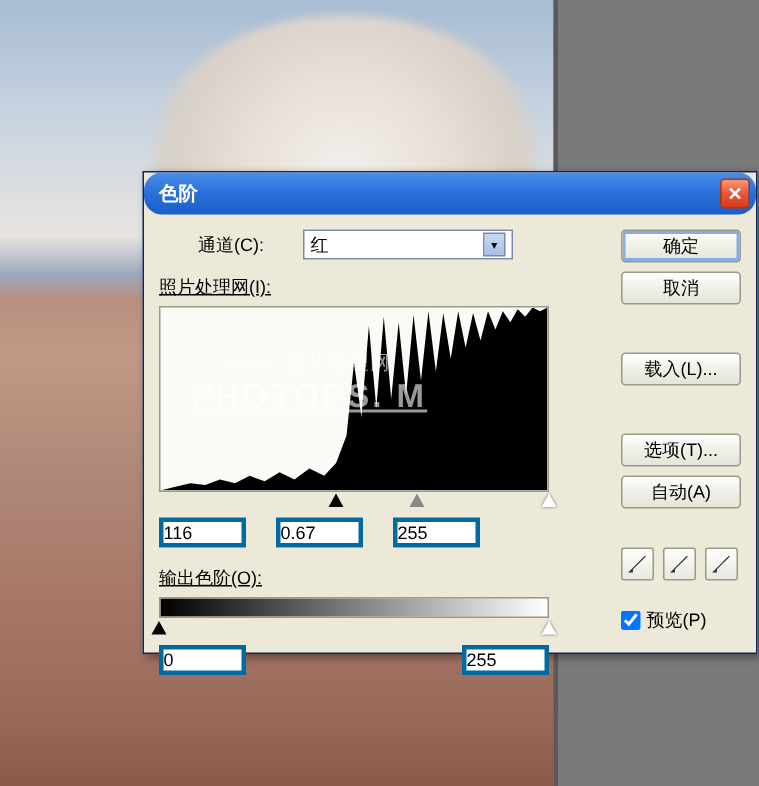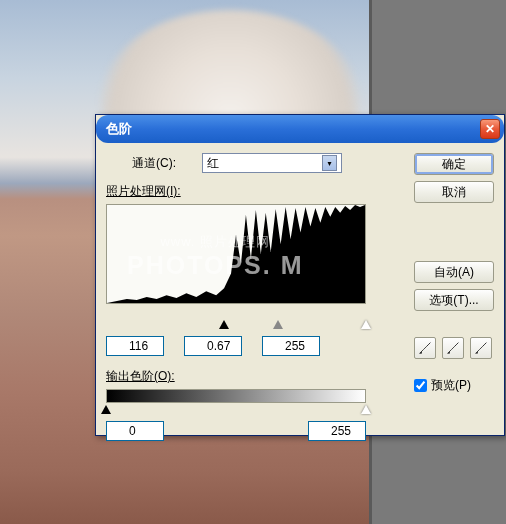--- a/index.html
+++ b/index.html
@@ -129,39 +129,39 @@
     align-items: center;
     justify-content: center;
     font-size: 8px;
   }
   .section-label {
     margin-bottom: 4px;
     text-decoration: underline;
   }
   .histogram-box {
     width: 260px;
-    height: 100px;
+    height: 124px;
     border: 1px solid #9a9a88;
     background: #fafaf6;
     position: relative;
     overflow: hidden;
-    margin-bottom: 16px;
+    margin-bottom: 1px;
   }
   .histogram-box svg { width: 100%; height: 100%; display: block; }
   .watermark {
     position: absolute;
     top: 28px;
     left: 20px;
     color: rgba(255,255,255,0.6);
     font-family: Arial, sans-serif;
     text-align: center;
     pointer-events: none;
   }
   .watermark .line1 { font-size: 13px; letter-spacing: 1px; }
-  .watermark .line2 { font-size: 25px; font-weight: bold; letter-spacing: 2px; }
+  .watermark .line2 { font-size: 22px; font-weight: bold; letter-spacing: 2px; text-decoration: underline; }
   .slider-triangles {
     width: 260px;
     height: 10px;
     position: relative;
     margin-bottom: 6px;
   }
   .tri {
     position: absolute;
     width: 0; height: 0;
     border-left: 5px solid transparent;
@@ -174,23 +174,23 @@
   .tri.mid { border-bottom-color: #888; }
   .tri.white { border-bottom-color: #fff; filter: drop-shadow(0 0 1px #666); }
   .input-row {
     display: flex;
     gap: 20px;
     margin-bottom: 12px;
   }
   .num-input {
     width: 58px;
     height: 20px;
-    border: 1px solid #0369a1;
+    border: 3px solid #0369a1;
     background: white;
-    padding: 0 22px;
+    padding: 0 0;
     font-size: 12px;
     display: flex;
     align-items: center;
   }
   .output-gradient {
     width: 260px;
     height: 14px;
     border: 1px solid #9a9a88;
     background: linear-gradient(to right, #000 0%, #fff 100%);
     margin-bottom: 2px;
@@ -299,26 +299,29 @@
     </div>
 
     <div class="right-panel">
       <div class="dlg-btn default">
           <span>确定</span>
         </div>
       <div class="dlg-btn">
           <span>取消</span>
         </div>
       <div class="spacer"></div>
+      <div class="dlg-btn">
+          <span>载入(L)...</span>
+        </div>
       <div class="spacer"></div>
       <div class="dlg-btn">
+          <span>选项(T)...</span>
+        </div>
+      <div class="dlg-btn">
           <span>自动(A)</span>
-        </div>
-      <div class="dlg-btn">
-          <span>选项(T)...</span>
         </div>
 
       <div class="eyedroppers">
         <div class="eyedropper">
           <svg viewBox="0 0 16 16">
               <path d="M2 14 L6 10 L10 6 L12 4 L14 2 L12 4 L10 6 M2 14 L4 14 L4 12 Z" stroke="#333" fill="#000"></path>
             </svg>
         </div>
         <div class="eyedropper">
           <svg viewBox="0 0 16 16">

